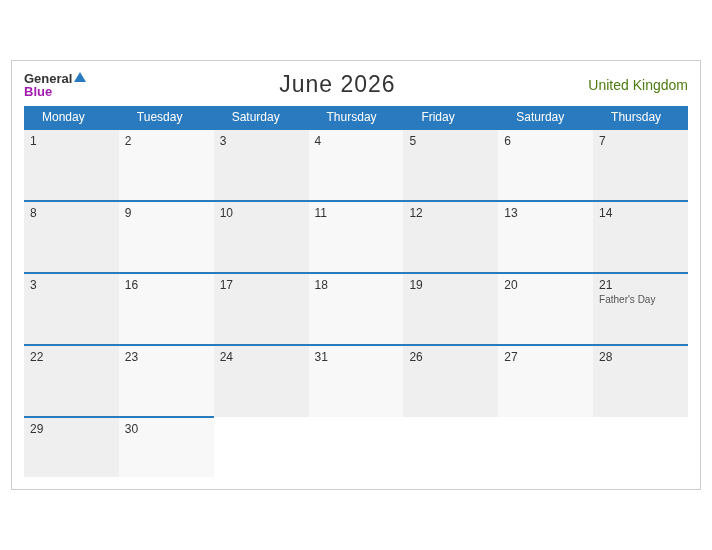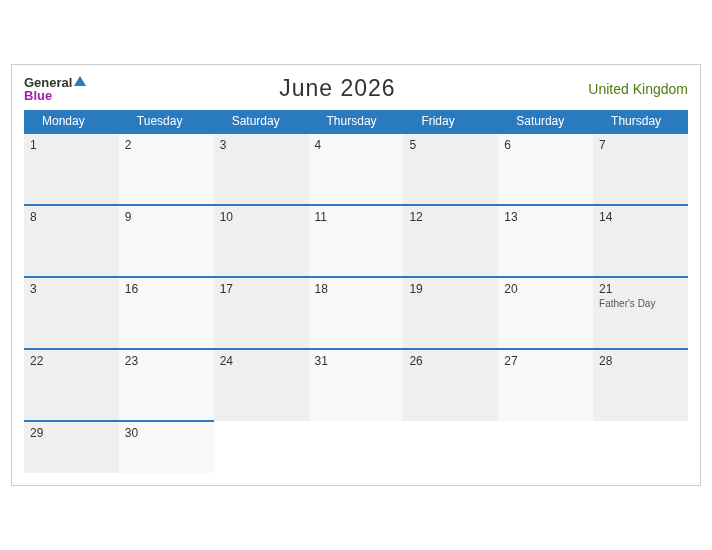--- a/index.html
+++ b/index.html
@@ -94,21 +94,21 @@
     .day-event {
       font-size: 10px;
       color: #555;
       margin-top: 8px;
     }
     .empty-cell {
       background: #fff !important;
       border-top: none !important;
     }
     tr:last-child td {
-      height: 52px;
+      height: 60px;
     }
   </style>
 </head>
 <body>
 
 <div class="calendar-wrapper">
   <div class="calendar-header">
     <div class="logo">
       <div style="display:flex; flex-direction:column; align-items:flex-start;">
         <div style="display:flex; align-items:center;">

